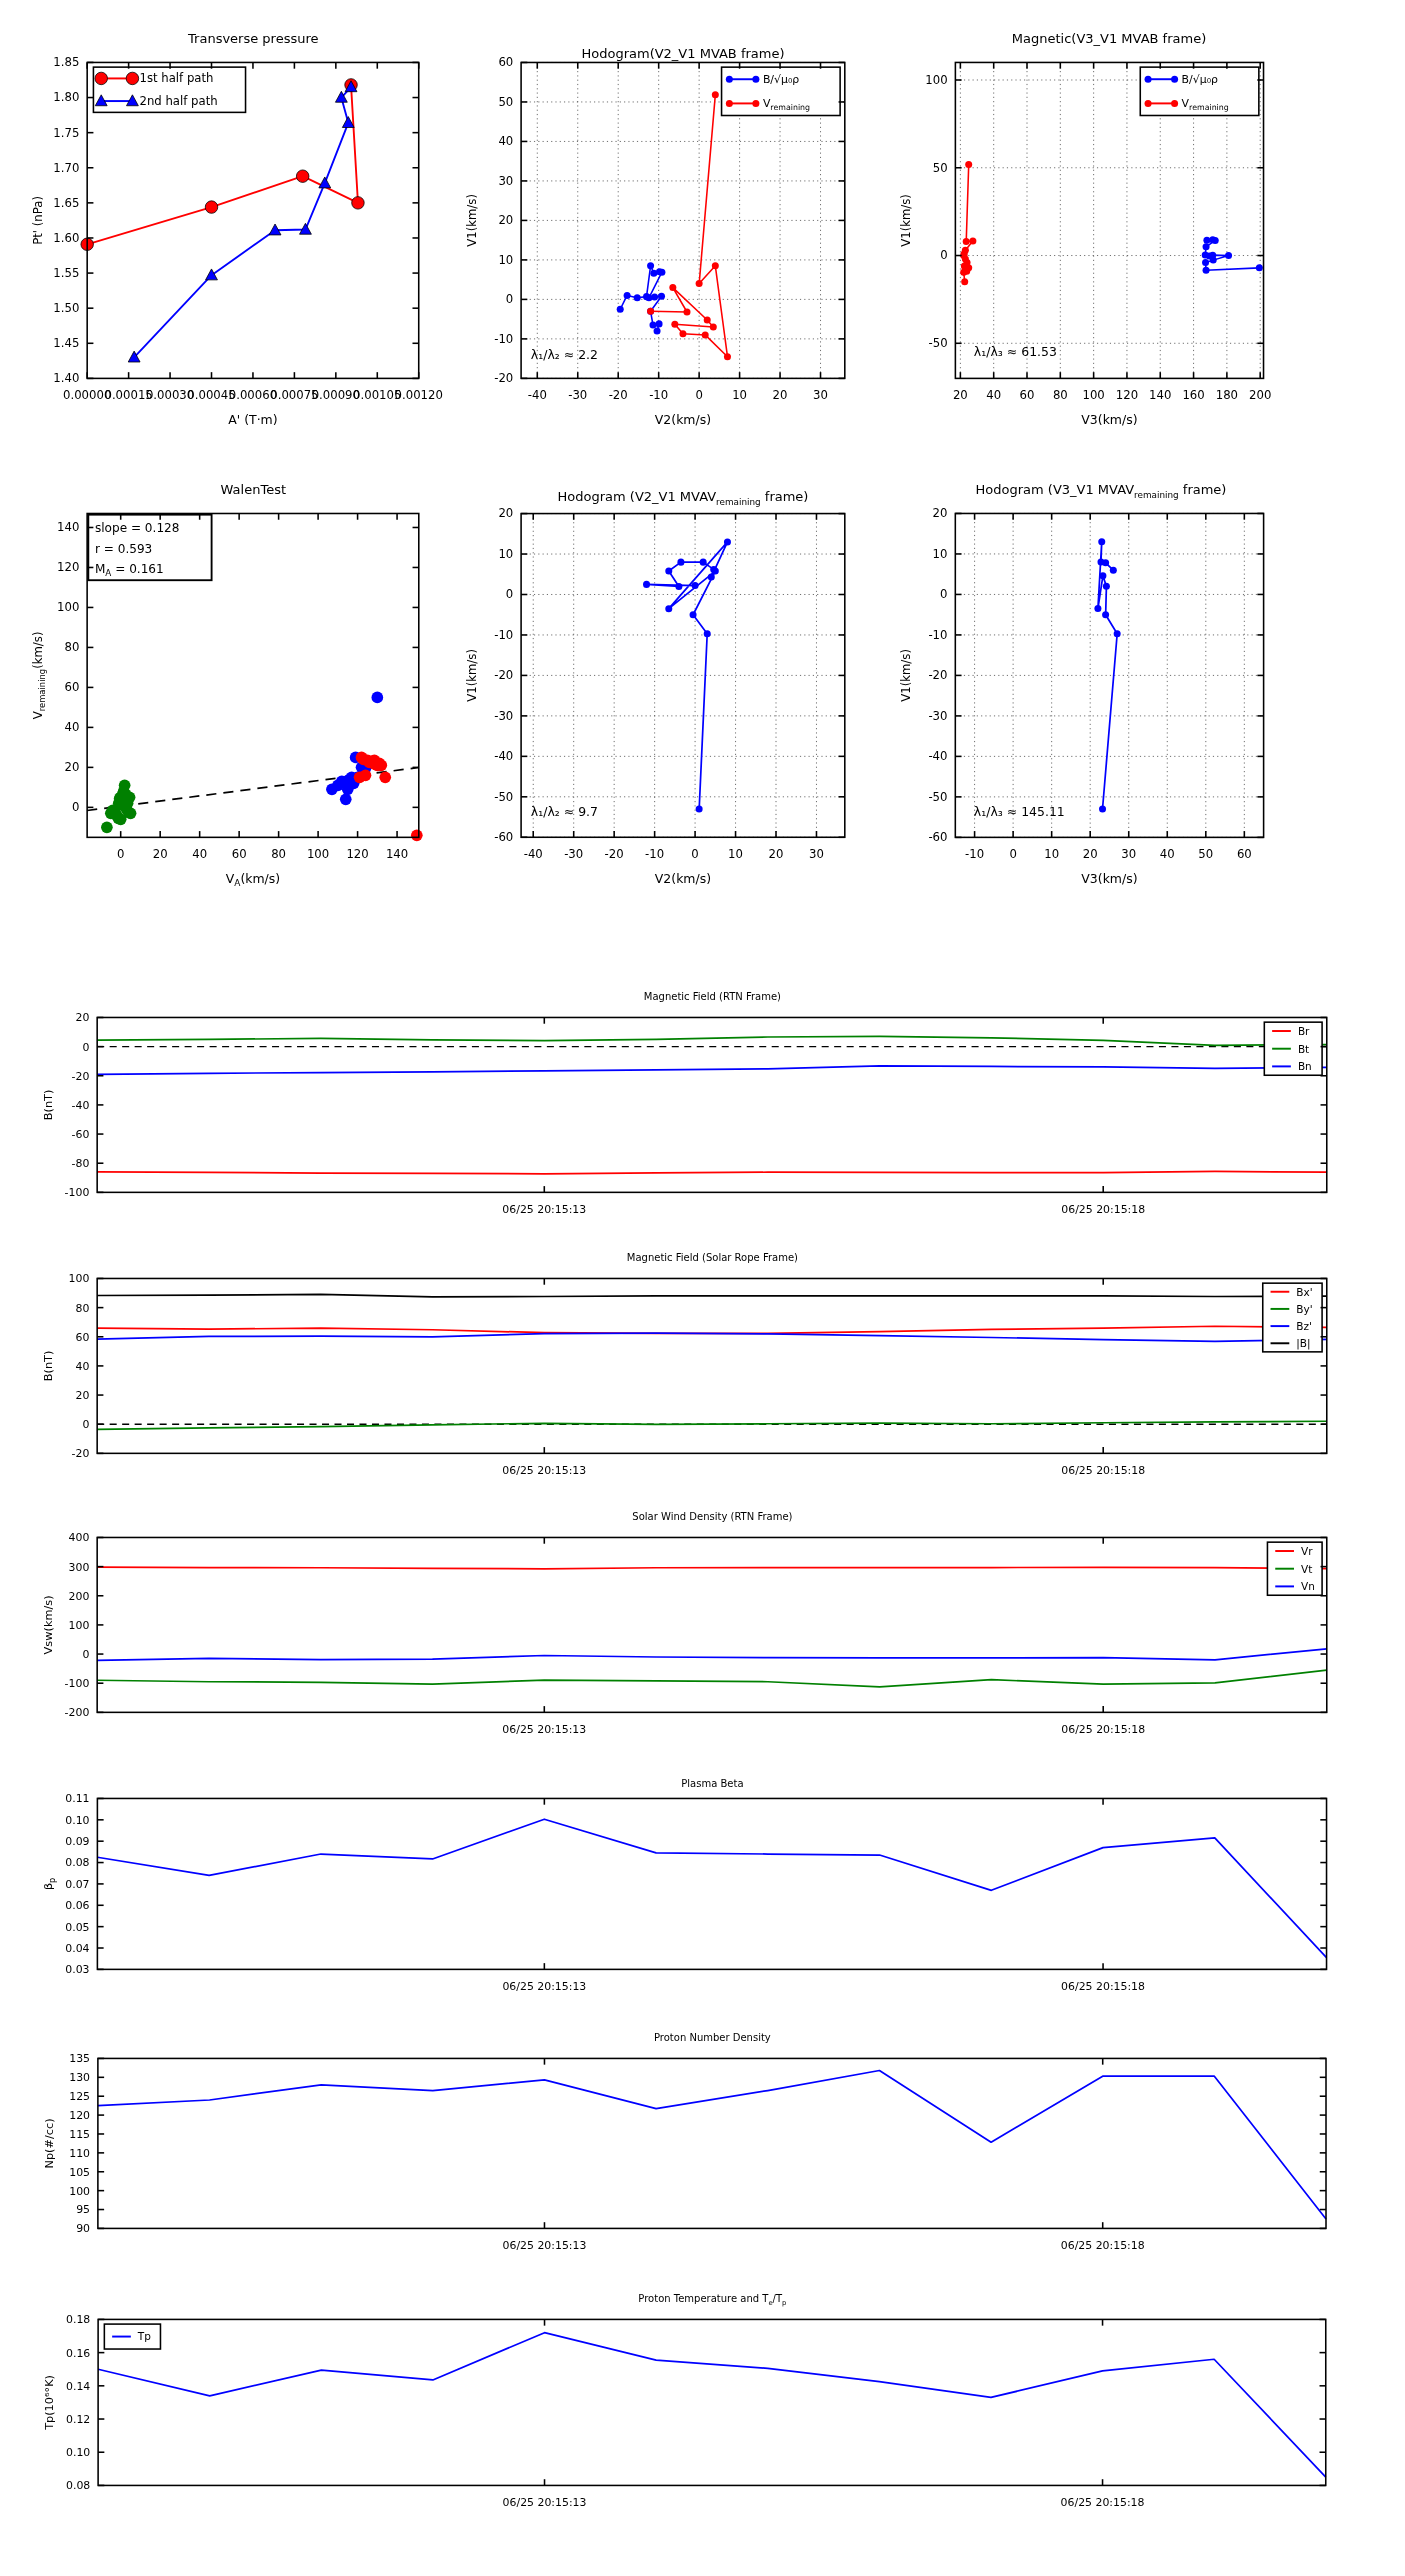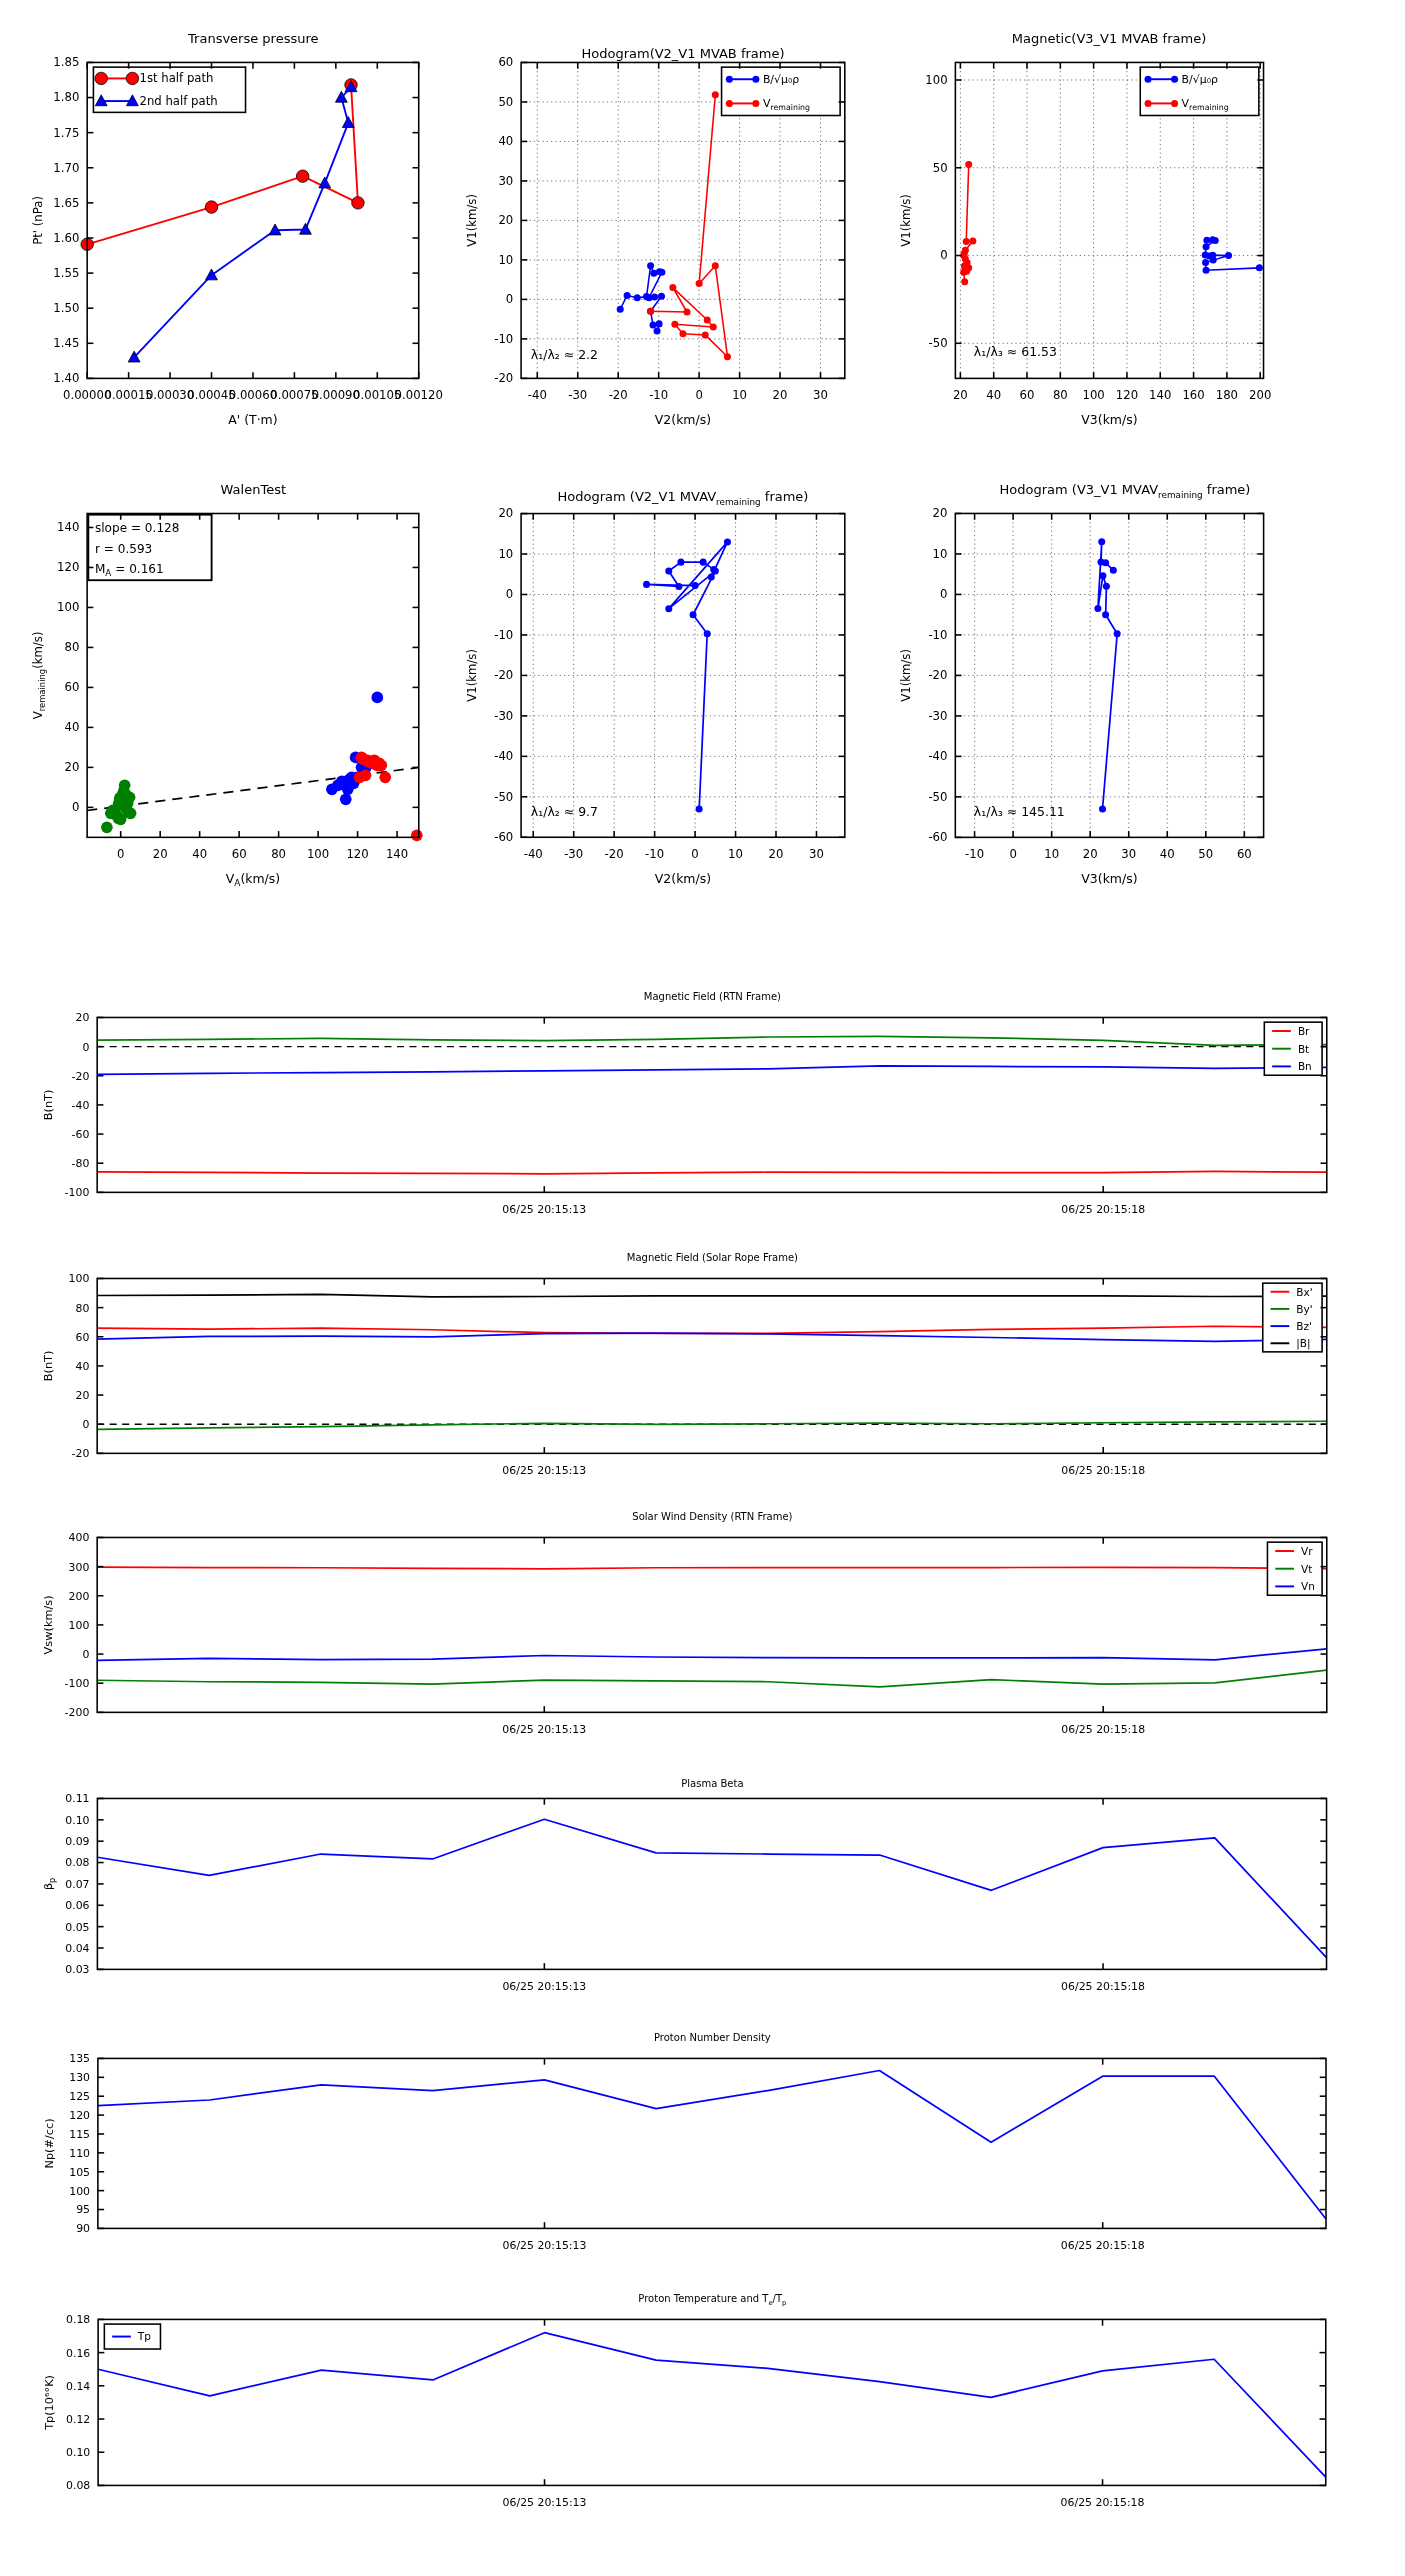--- a/index.html
+++ b/index.html
@@ -526,21 +526,21 @@
         <line x1="510" y1="99.875" x2="502" y2="99.875" stroke="#000" stroke-width="2"></line>
         <text x="85" y="104.875" font-size="15" text-anchor="end" fill="#000"><tspan>10</tspan></text>
         <line x1="95" y1="48" x2="103" y2="48" stroke="#000" stroke-width="2"></line>
         <line x1="510" y1="48" x2="502" y2="48" stroke="#000" stroke-width="2"></line>
         <text x="85" y="53" font-size="15" text-anchor="end" fill="#000"><tspan>20</tspan></text>
         <text x="302.5" y="521" font-size="16" text-anchor="middle" fill="#000"><tspan>V2(km/s)</tspan></text>
         <text x="37" y="255.5" font-size="15" text-anchor="middle" fill="#000" transform="rotate(-90 37 255.5)"><tspan>V1(km/s)</tspan></text>
       </svg>
     </div>
   <div class="chart" style="left: 881px; top: 476px; width: 414px; height: 416px;">
-      <div class="chart-title big" style="left: 244px; top: 6.2px;">Hodogram (V3_V1 MVAV<sub>remaining</sub> frame)</div>
+      <div class="chart-title big" style="left: 220px; top: 6.2px;">Hodogram (V3_V1 MVAV<sub>remaining</sub> frame)</div>
       <svg width="414" height="416" viewBox="0 0 530 533">
         <rect x="95" y="48" width="395" height="415" fill="#ffffff"></rect>
         <line x1="119.6875" y1="48" x2="119.6875" y2="463" stroke="#444" stroke-width="1" stroke-dasharray="1.5 4"></line>
         <line x1="169.0625" y1="48" x2="169.0625" y2="463" stroke="#444" stroke-width="1" stroke-dasharray="1.5 4"></line>
         <line x1="218.4375" y1="48" x2="218.4375" y2="463" stroke="#444" stroke-width="1" stroke-dasharray="1.5 4"></line>
         <line x1="267.8125" y1="48" x2="267.8125" y2="463" stroke="#444" stroke-width="1" stroke-dasharray="1.5 4"></line>
         <line x1="317.1875" y1="48" x2="317.1875" y2="463" stroke="#444" stroke-width="1" stroke-dasharray="1.5 4"></line>
         <line x1="366.5625" y1="48" x2="366.5625" y2="463" stroke="#444" stroke-width="1" stroke-dasharray="1.5 4"></line>
         <line x1="415.9375" y1="48" x2="415.9375" y2="463" stroke="#444" stroke-width="1" stroke-dasharray="1.5 4"></line>
         <line x1="465.3125" y1="48" x2="465.3125" y2="463" stroke="#444" stroke-width="1" stroke-dasharray="1.5 4"></line>

